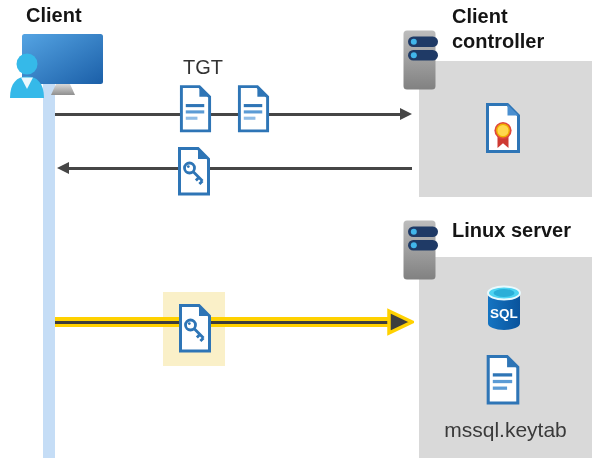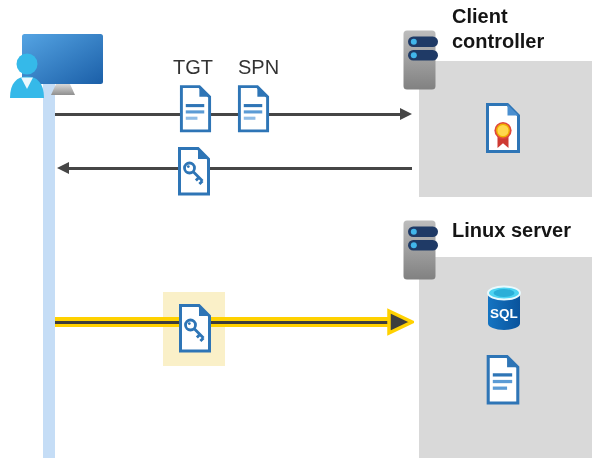--- a/index.html
+++ b/index.html
@@ -3,21 +3,21 @@
 <meta charset="utf-8">
 <style>
   html,body{margin:0;padding:0;background:#ffffff;}
   #stage{
     position:relative;width:600px;height:468px;background:#ffffff;overflow:hidden;
     font-family:"Liberation Sans", sans-serif;
   }
   .abs{position:absolute;}
   .title{font-size:20px;font-weight:bold;color:#151515;line-height:25px;}
   .small-label{font-size:20px;font-weight:400;color:#333333;}
-  .center{text-align:left;}
+  .center{text-align:center;}
   .gray-box{background:#d9d9d9;}
   .line{background:#464646;height:2.5px;}
   .arrowhead-right{width:0;height:0;border-top:6.5px solid transparent;border-bottom:6.5px solid transparent;border-left:12px solid #464646;}
   .arrowhead-left{width:0;height:0;border-top:6.5px solid transparent;border-bottom:6.5px solid transparent;border-right:12px solid #464646;}
   .lifeline{background:#c5ddf6;}
   .yellow-band{background:#ffd100;}
   .yellow-core{position:absolute;left:0;right:0;top:3.5px;height:3px;background:#3d3d3d;}
   .highlight{background:#faf0c8;}
   svg{display:block;}
 </style>
@@ -60,30 +60,30 @@
   <div class="abs line" style="left:69px;top:167px;width:343px;"></div>
   <div class="abs arrowhead-left" style="left:57px;top:161.5px;"></div>
 
   <div class="abs yellow-band" style="left:55px;top:317px;width:337px;height:10px;">
     <div class="yellow-core"></div>
   </div>
   <svg class="abs" style="left:387px;top:308px;" width="27" height="28" viewBox="0 0 27 28">
     <polygon points="2,3 25,14 2,25" fill="#3d3d3d" stroke="#ffd100" stroke-width="3.5" stroke-linejoin="miter"></polygon>
   </svg>
 
+  <div class="abs title" style="left:26px;top:3px;">Client</div>
   <svg class="abs" style="left:6px;top:28px;" width="104" height="70" viewBox="0 0 104 70">
     <rect x="16" y="6" width="81" height="50" rx="2.5" fill="url(#monGrad)"></rect>
     <polygon points="50,56 64,56 69,67 45,67" fill="url(#standGrad)"></polygon>
     <circle cx="21" cy="36" r="10.5" fill="#35b9e9"></circle>
     <path d="M4,70 C4,55 11,48.5 21,48.5 C31,48.5 38,55 38,70 Z" fill="#35b9e9"></path>
     <polygon points="15,49.5 27,49.5 21,61" fill="#ecf8fd"></polygon>
   </svg>
 
   <div class="abs small-label center" style="left:173px;top:56px;width:60px;">TGT</div>
-  <div class="abs small-label center" style="left:238px;top:56px;width:60px;">SPN</div>
 
   <svg class="abs" style="left:178px;top:85px;" width="35" height="48" viewBox="0 0 36 49">
     <path d="M3.5,1.5 H22 L32.5,12 V47 H3.5 Z" fill="#ffffff" stroke="#2E75B6" stroke-width="3"></path>
     <polygon points="22,1.5 32.5,12 22,12" fill="#2E75B6"></polygon>
     <path d="M8,21 H27" stroke="#2E75B6" stroke-width="3.2"></path>
     <path d="M8,27.5 H27" stroke="#5B9BD5" stroke-width="3.2"></path>
     <path d="M8,34 H20" stroke="#8FBCE6" stroke-width="3.2"></path>
   </svg>
 
   <svg class="abs" style="left:236px;top:85px;" width="35" height="48" viewBox="0 0 36 49">
@@ -144,14 +144,15 @@
     <text x="18" y="33.5" text-anchor="middle" font-family="Liberation Sans, sans-serif" font-size="13.5" font-weight="bold" fill="#ffffff">SQL</text>
   </svg>
 
   <svg class="abs" style="left:484px;top:355px;" width="38" height="50" viewBox="0 0 36 49">
     <path d="M3.5,1.5 H22 L32.5,12 V47 H3.5 Z" fill="#ffffff" stroke="#2E75B6" stroke-width="3"></path>
     <polygon points="22,1.5 32.5,12 22,12" fill="#2E75B6"></polygon>
     <path d="M8,19.5 H27" stroke="#2E75B6" stroke-width="3.2"></path>
     <path d="M8,26 H27" stroke="#5B9BD5" stroke-width="3.2"></path>
     <path d="M8,32.5 H22" stroke="#5B9BD5" stroke-width="3.2"></path>
   </svg>
+  <div class="abs small-label center" style="left:419px;top:418px;width:173px;color:#3a3a3a;font-size:21px;">mssql.keytab</div>
 
 </div>
 
 </body></html>

